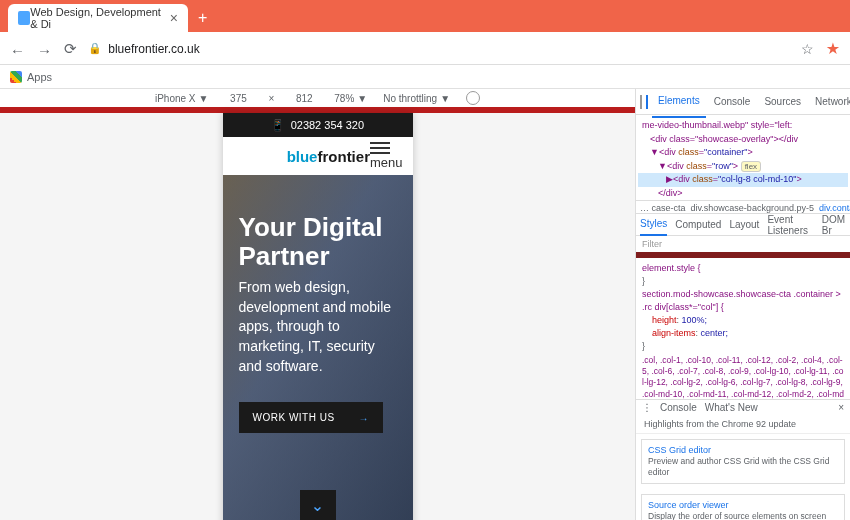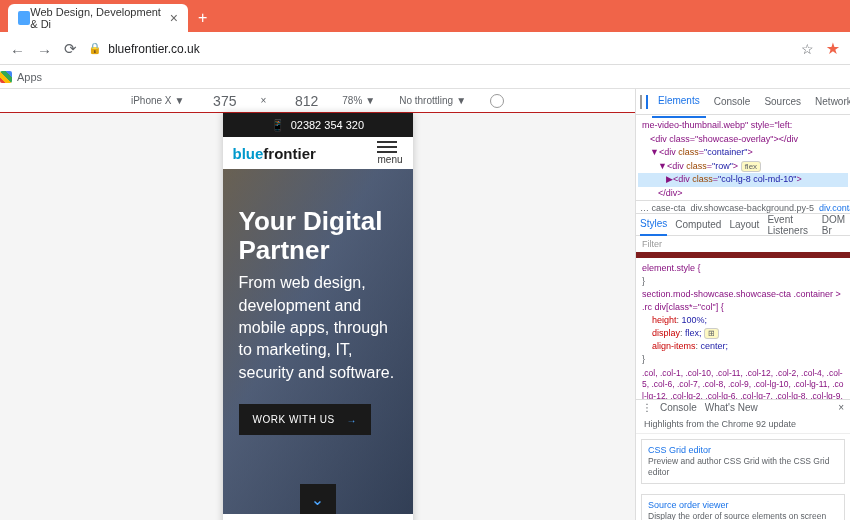--- a/index.html
+++ b/index.html
@@ -10,41 +10,41 @@
 .favicon{width:14px;height:14px;background:#4da6ff;border-radius:2px}
 .tab-close{color:#666;font-size:14px;margin-left:4px}
 .new-tab{color:#fff;padding:0 10px;font-size:16px;height:28px;display:flex;align-items:center}
 .addr-bar{height:33px;display:flex;align-items:center;padding:0 10px;gap:12px}
 .nav-icon{color:#5f6368;font-size:15px;cursor:pointer}
 .url-box{flex:1;display:flex;align-items:center;gap:6px;font-size:12px;color:#5f6368}
 .lock{font-size:11px}
 .url{color:#202124}
 .star{color:#f06449;font-size:16px;margin-left:auto}
 .outline-star{color:#5f6368;font-size:14px}
-.bookmark-bar{height:24px;display:flex;align-items:center;padding:0 0;gap:5px;font-size:11px;color:#5f6368;border-bottom:1px solid #e0e0e0}
+.bookmark-bar{height:24px;display:flex;align-items:center;padding:0 10px;gap:5px;font-size:11px;color:#5f6368;border-bottom:1px solid #e0e0e0}
 .apps-icon{width:12px;height:12px;background:linear-gradient(45deg,#ea4335 25%,#fbbc05 25% 50%,#34a853 50% 75%,#4285f4 75%);border-radius:2px}
 .content{display:flex;height:455px}
 .viewport{flex:1;background:#f5f5f5;position:relative}
-.dev-toolbar{height:24px;background:#fff;border-bottom:1px solid #b91c1c;display:flex;align-items:center;justify-content:center;gap:24px;font-size:10px;color:#5f6368}
+.dev-toolbar{height:24px;background:#fff;border-bottom:6px solid #b91c1c;display:flex;align-items:center;justify-content:center;gap:16px;font-size:10px;color:#5f6368}
 .dev-sel{display:flex;align-items:center;gap:3px}
-.dim-input{width:28px;text-align:right;border:none;color:#5f6368;font-size:14px}
+.dim-input{width:28px;text-align:center;border:none;color:#5f6368;font-size:10px}
 .rotate{width:14px;height:14px;border:1.5px solid #999;border-radius:50%;position:relative}
 .device-frame{width:190px;margin:0 auto;background:#fff;box-shadow:0 0 8px rgba(0,0,0,.2);height:431px;position:relative}
 .phone-header{background:#1a1a1a;color:#fff;display:flex;align-items:center;justify-content:center;gap:6px;height:24px;font-size:11px}
-.logo-row{display:flex;align-items:center;justify-content:space-between;padding:6px 10px;height:32px}
+.logo-row{display:flex;align-items:center;justify-content:flex-end;padding:6px 10px;height:38px}
 .logo{font-size:15px;font-weight:600}
 .logo .blue{color:#0099cc}
 .logo .dark{color:#1a1a1a}
-.menu-btn{text-align:center;font-size:10px;color:#333}
+.menu-btn{text-align:center;font-size:13px;color:#333}
 .menu-lines{display:flex;flex-direction:column;gap:3px;margin-bottom:1px}
 .menu-lines span{width:20px;height:2px;background:#333}
 .hero{height:345px;background:linear-gradient(rgba(30,40,55,.55),rgba(30,40,55,.55)),linear-gradient(120deg,#c4a574 0%,#8b9dc3 40%,#4a5a7a 100%);color:#fff;padding:38px 16px 0;position:relative}
 .hero h1{font-size:26px;font-weight:700;line-height:1.1;margin-bottom:8px}
-.hero p{font-size:16px;line-height:1.4;margin-bottom:20px;max-width:160px}
-.cta{background:#1a1a1a;color:#fff;border:none;padding:10px 14px;font-size:10px;letter-spacing:.5px;display:flex;align-items:center;gap:12px}
+.hero p{font-size:14px;line-height:1.4;margin-bottom:26px;max-width:160px}
+.cta{background:#1a1a1a;color:#fff;border:none;padding:10px 14px;font-size:10px;letter-spacing:.5px;display:flex;align-items:center;gap:24px}
 .arrow{color:#4da6ff}
 .scroll-down{position:absolute;bottom:0;left:50%;transform:translateX(-50%);width:36px;height:30px;background:#1a1a1a;display:flex;align-items:center;justify-content:center;color:#4da6ff;font-size:16px}
 .devtools{width:215px;border-left:1px solid #ddd;background:#fff;display:flex;flex-direction:column;font-size:10px;color:#5f6368;overflow:hidden}
 .dt-tabs{display:flex;align-items:center;border-bottom:1px solid #ddd;height:26px;padding:0 4px;gap:2px}
 .dt-icon{width:14px;height:14px;border:1px solid #999;margin-right:2px}
 .dt-icon.active{border-color:#1a73e8;background:#e8f0fe}
 .dt-tab{padding:15px 6px;height:26px;display:flex;align-items:center;font-size:10px}
 .dt-tab.active{color:#1a73e8;border-bottom:2px solid #1a73e8}
 .dom-tree{padding:4px 2px;font-family:Menlo,monospace;font-size:9px;line-height:1.5;height:105px;overflow:hidden;color:#881280}
 .dom-line{white-space:nowrap;padding-left:4px}
@@ -170,21 +170,20 @@
       <span>Layout</span>
       <span>Event Listeners</span>
       <span>DOM Br</span>
     </div>
     <div class="filter-row"><span>Filter</span></div>
     <div class="styles-pane">
       <div class="sel-txt">element.style {</div>
       <div>}</div>
       <div class="sel-txt">section.mod-showcase.showcase-cta .container &gt; .rc div[class*="col"] {</div>
       <div><span class="prop">height</span>: <span class="propv">100%;</span></div>
-      <div><span class="prop">display</span>: <span class="propv">flex;</span> <span class="flex-badge">⊞</span></div>
       <div><span class="prop">align-items</span>: <span class="propv">center;</span></div>
       <div>}</div>
       <div class="cls-list">.col, .col-1, .col-10, .col-11, .col-12, .col-2, .col-4, .col-5, .col-6, .col-7, .col-8, .col-9, .col-lg-10, .col-lg-11, .col-lg-12, .col-lg-2, .col-lg-6, .col-lg-7, .col-lg-8, .col-lg-9, .col-md-10, .col-md-11, .col-md-12, .col-md-2, .col-md-6, .col-md-7, .col-md-8, .col-md-9, .col-sm-10, .col-sm-11, .col-sm-12, .col-sm-2, .col-sm-6, .col-sm-7, .col-sm-8, .col-sm-9, .col-xl-10, .col-xl-11, .col-xl-12, .col-xl-2, .c</div>
     </div>
     <div class="console-bar">
       <span>⋮</span>
       <span>Console</span>
       <span>What's New</span>
       <span class="close">×</span>
     </div>

